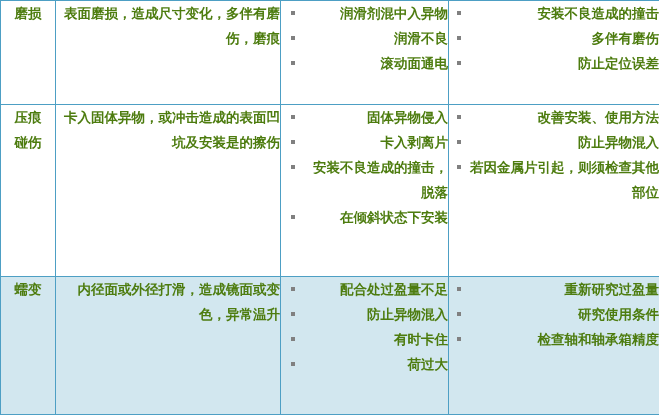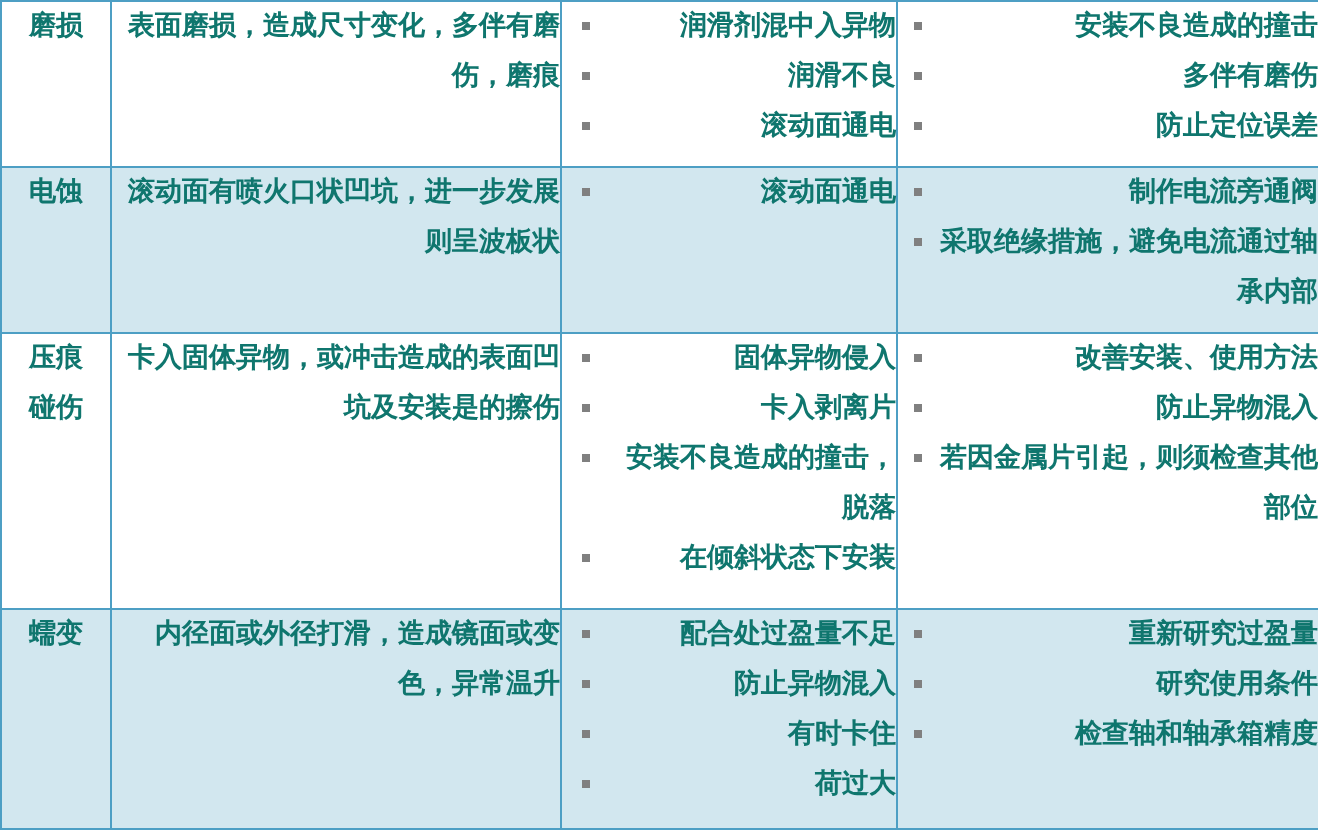--- a/index.html
+++ b/index.html
@@ -22,21 +22,21 @@
   }
   #failure-table col.c-mode   { width: 55px; }
   #failure-table col.c-desc   { width: 225px; }
   #failure-table col.c-cause  { width: 168px; }
   #failure-table col.c-action { width: 211px; }
 
   #failure-table td {
     border: 1px solid #4d9fc4;
     vertical-align: top;
     padding: 0;
-    color: #0f766e;
+    color: #4d7c0f;
     font-weight: bold;
     font-size: 13.5px;
     line-height: 25px;
   }
   tr.row-white td  { background: #ffffff; }
   tr.row-tinted td { background: #d2e7ef; }
 
   td.cell-mode {
     text-align: center;
     padding: 6px 2px 6px 2px;
@@ -100,37 +100,20 @@
           </ul>
         </td>
         <td class="cell-list cell-action">
           <ul>
             <li><span class="bullet-square"></span><span>安装不良造成的撞击</span></li>
             <li><span class="bullet-square"></span><span>多伴有磨伤</span></li>
             <li><span class="bullet-square"></span><span>防止定位误差</span></li>
           </ul>
         </td>
       </tr>
-      <tr class="row-tinted">
-        <td class="cell-mode">
-          <span class="mode-line">电蚀</span>
-        </td>
-        <td class="cell-desc">滚动面有喷火口状凹坑，进一步发展则呈波板状</td>
-        <td class="cell-list cell-cause">
-          <ul>
-            <li><span class="bullet-square"></span><span>滚动面通电</span></li>
-          </ul>
-        </td>
-        <td class="cell-list cell-action">
-          <ul>
-            <li><span class="bullet-square"></span><span>制作电流旁通阀</span></li>
-            <li><span class="bullet-square"></span><span>采取绝缘措施，避免电流通过轴承内部</span></li>
-          </ul>
-        </td>
-      </tr>
       <tr class="row-white">
         <td class="cell-mode">
           <span class="mode-line">压痕</span>
           <span class="mode-line">碰伤</span>
         </td>
         <td class="cell-desc">卡入固体异物，或冲击造成的表面凹坑及安装是的擦伤</td>
         <td class="cell-list cell-cause">
           <ul>
             <li><span class="bullet-square"></span><span>固体异物侵入</span></li>
             <li><span class="bullet-square"></span><span>卡入剥离片</span></li>

